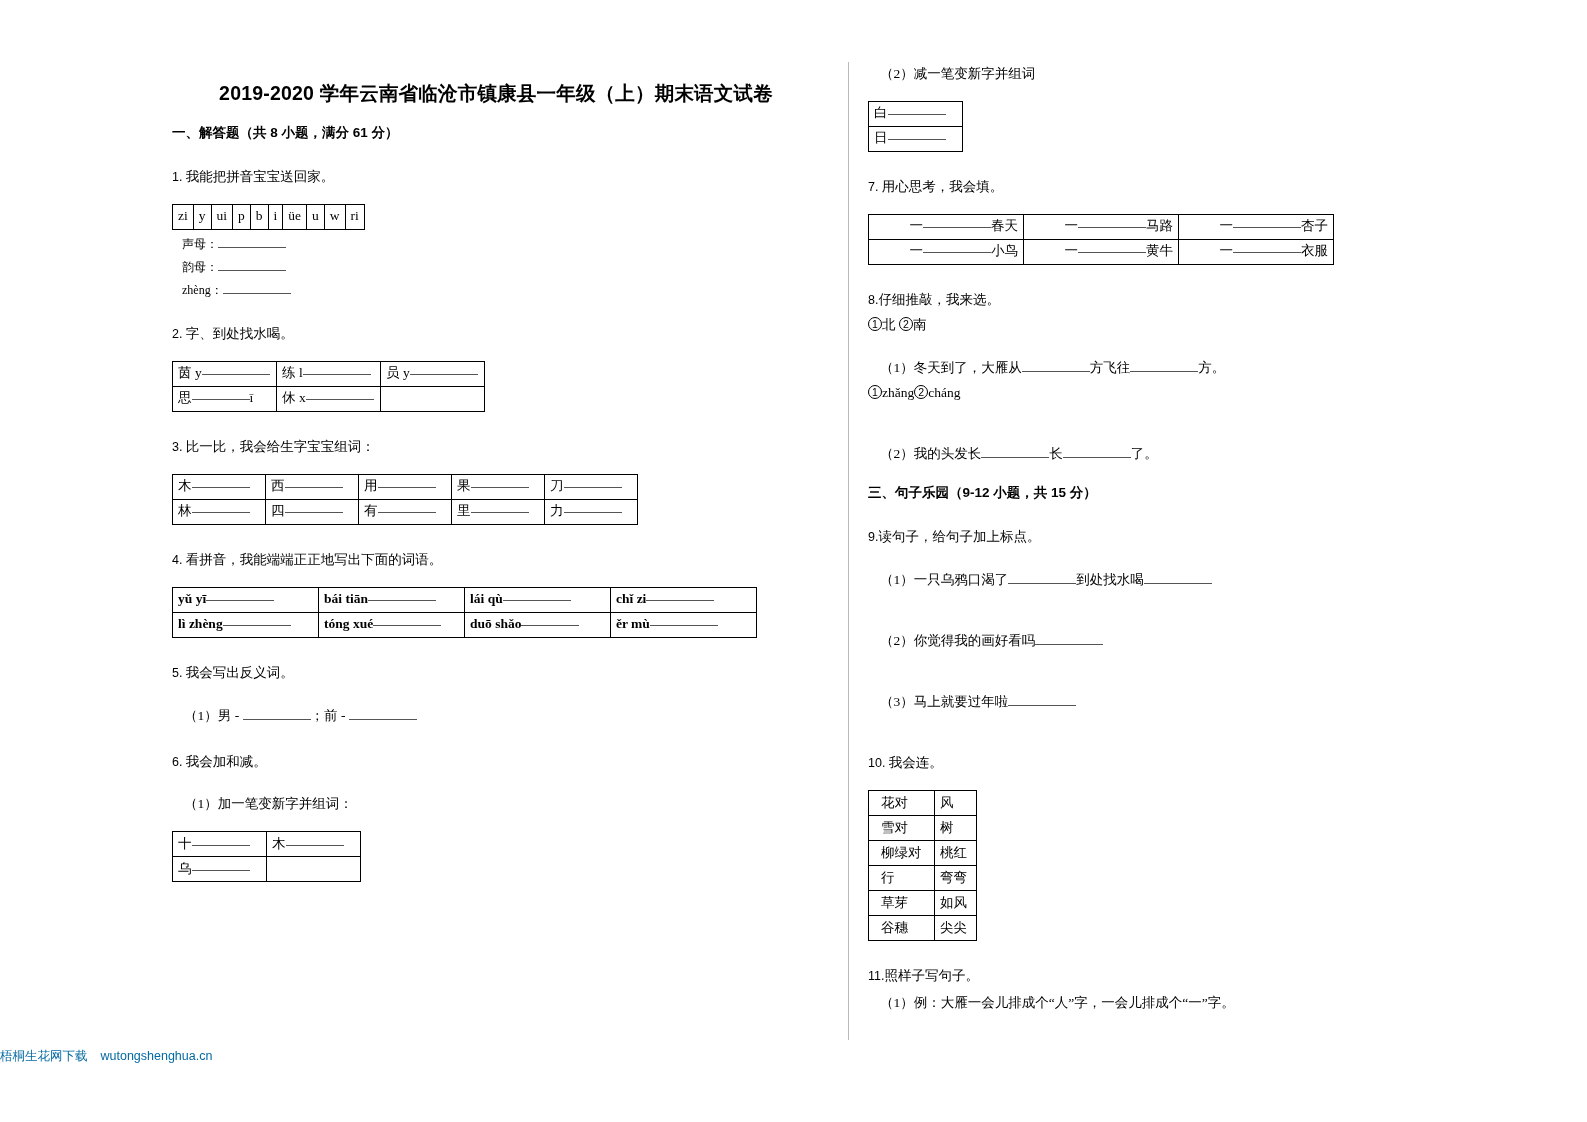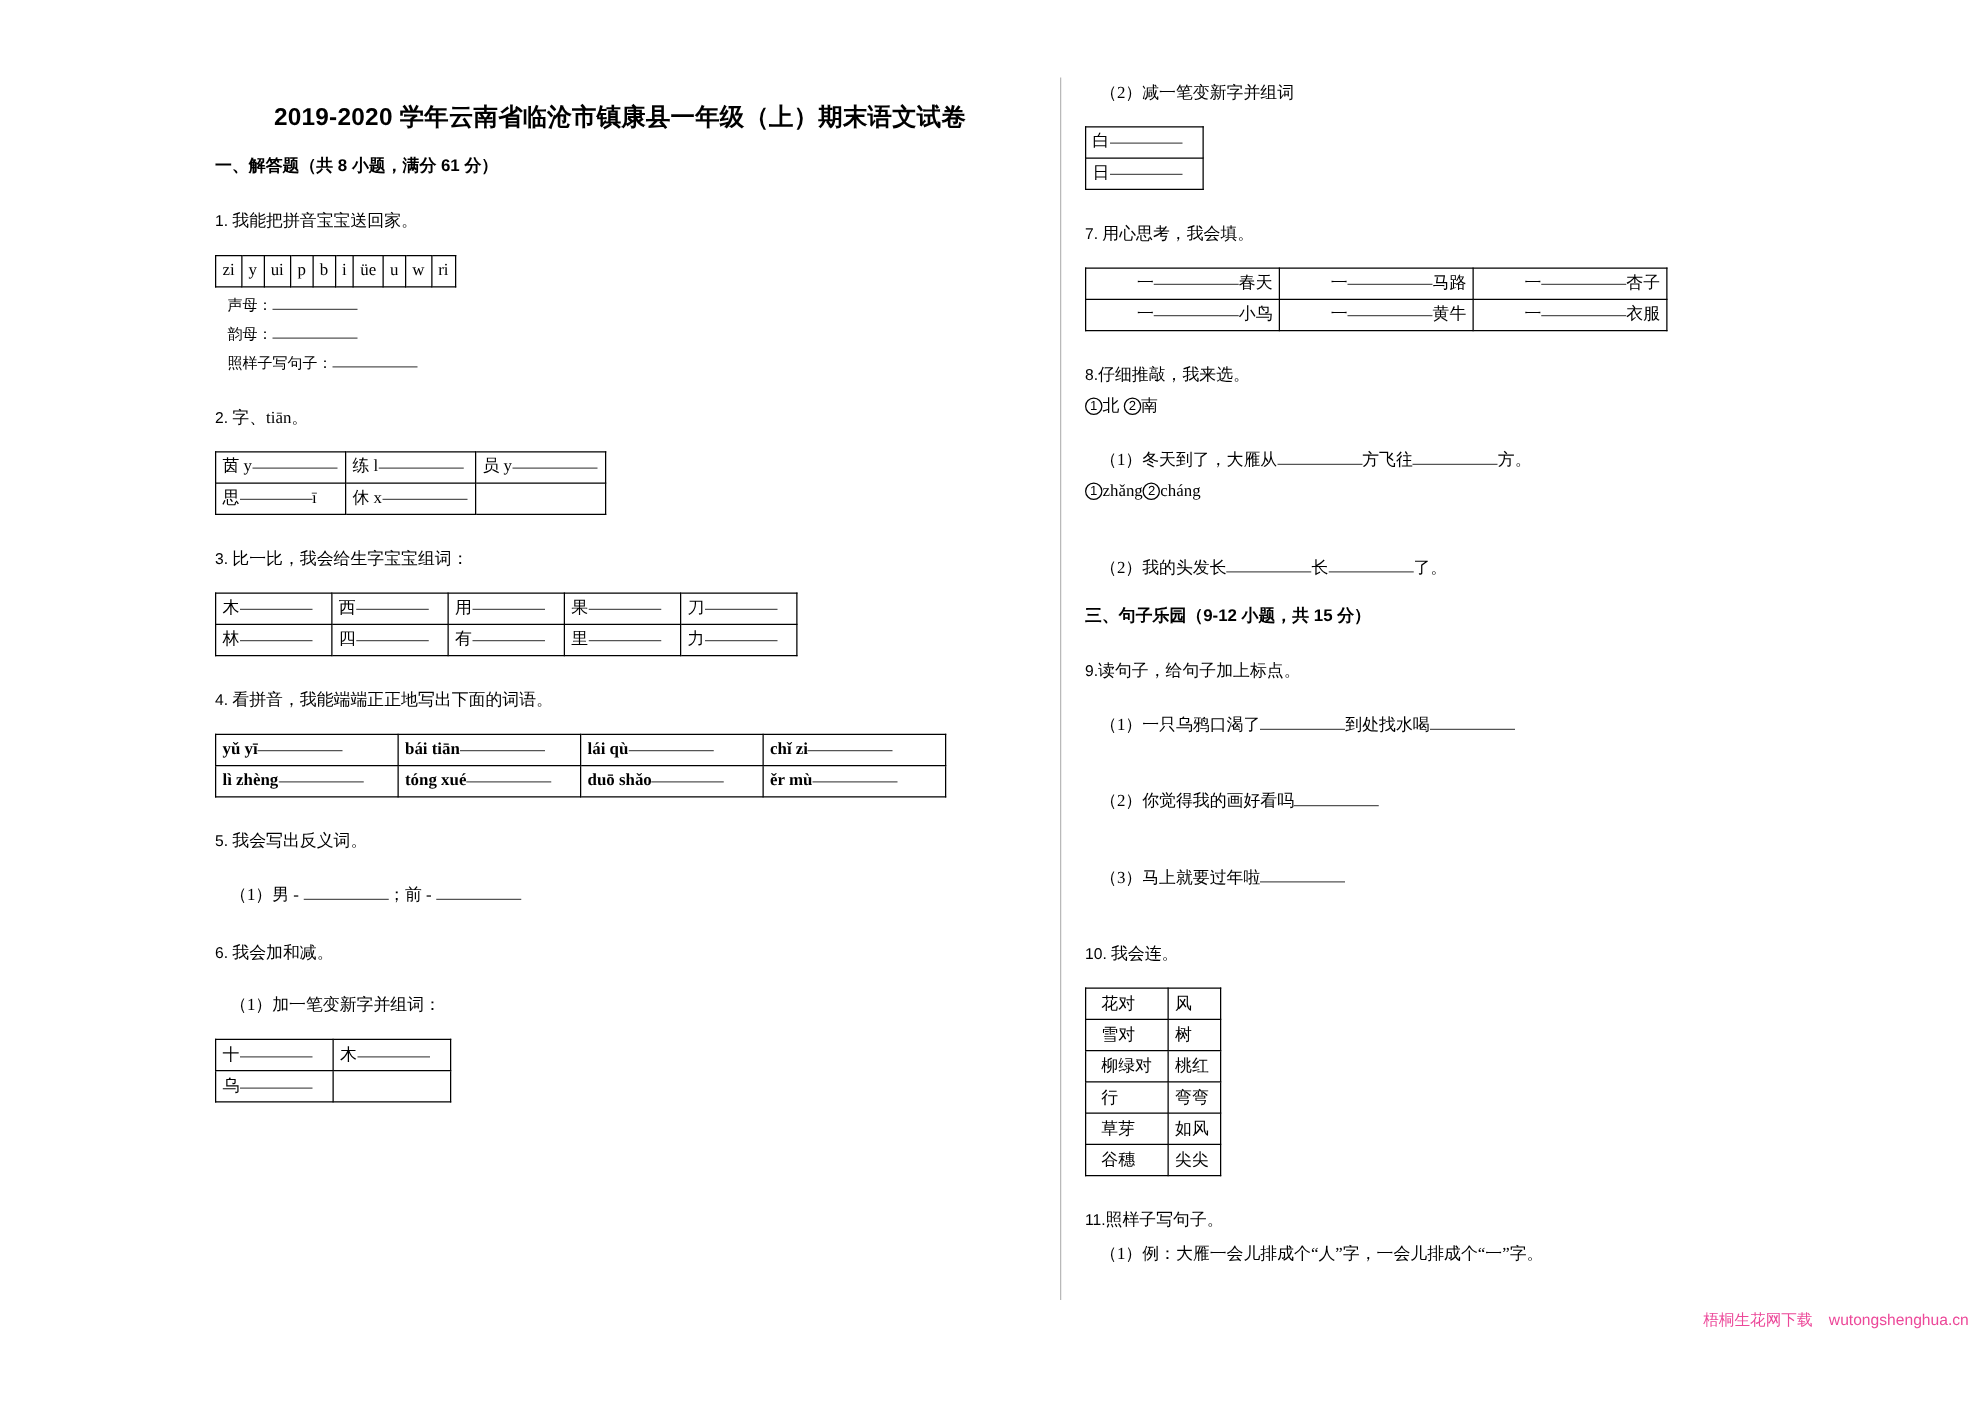--- a/index.html
+++ b/index.html
@@ -134,23 +134,23 @@
   .cellblank {
     display: inline-block;
     border-bottom: 1px solid #555;
     vertical-align: 2px;
   }
 
   .footer {
     position: absolute;
     left: 0; right: 12px;
     top: 1048px;
-    text-align: right;
+    text-align: left;
     font-size: 13px;
-    color: #ec4899;
+    color: #0369a1;
   }
   .footer .fz { font-family: "Liberation Sans", "DejaVu Sans", sans-serif; font-size: 12.5px; }
 </style>
 </head>
 <body>
 
 <div class="page">
 
   <div class="col-divider"></div>
 
@@ -180,26 +180,26 @@
       </tr>
     </tbody>
       </table>
     <div class="lbl-row">
       <span>声母：</span><span class="blank b-md"></span>
     </div>
     <div class="lbl-row">
       <span>韵母：</span><span class="blank b-md"></span>
     </div>
     <div class="lbl-row">
-      <span>照样子写句子：</span><span class="blank b-md"></span>
+      <span>zhèng：</span><span class="blank b-md"></span>
     </div>
 
     <div class="q-line">
       <span class="q-num">2.</span>
-      <span>字、tiān。</span>
+      <span>字、到处找水喝。</span>
     </div>
     <table class="grid t-word t-q2">
       <tbody>
           <tr>
         <td><span>茵 y</span><span class="cellblank b-md"></span></td>
         <td><span>练 l</span><span class="cellblank b-md"></span></td>
         <td><span>员 y</span><span class="cellblank b-md"></span></td>
       </tr>
       <tr>
         <td><span>思</span><span class="cellblank b-sm"></span><span>ī</span></td>

